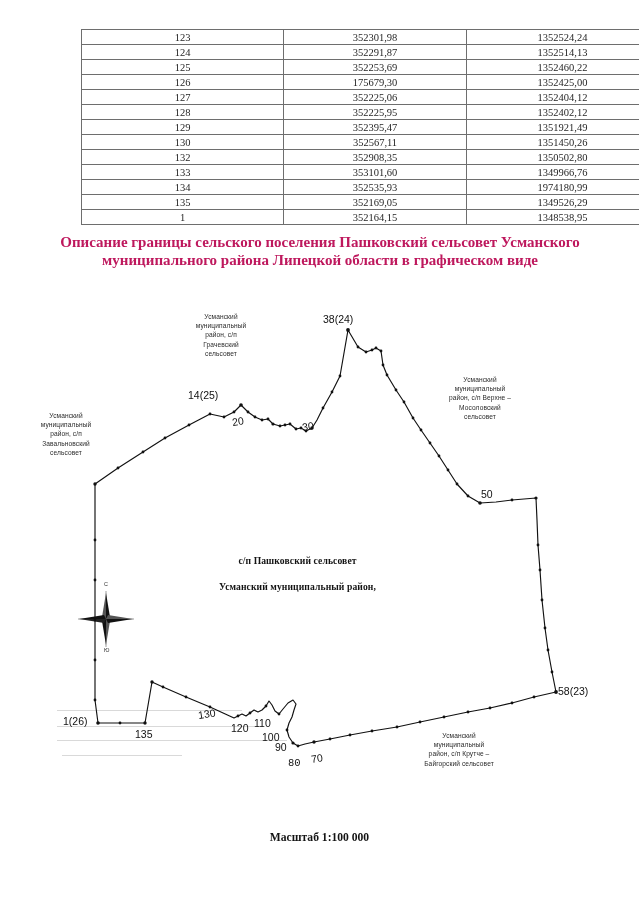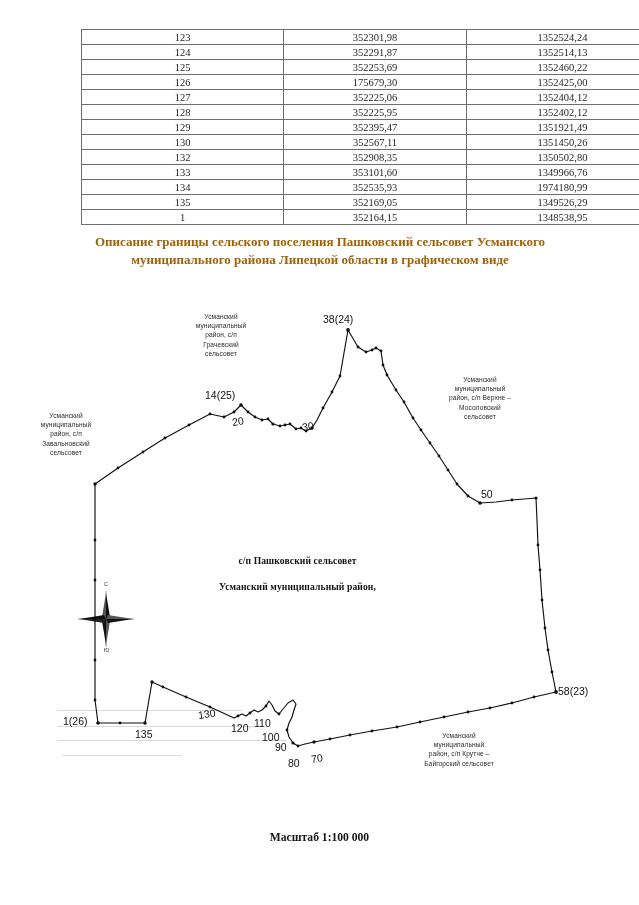--- a/index.html
+++ b/index.html
@@ -44,24 +44,24 @@
   table.coord-table td.c-y    { width: 191px; }
 
   
   #doc-heading {
     position: absolute;
     left: 60px;
     top: 233px;
     width: 520px;
     text-align: center;
     font-weight: bold;
-    font-size: 13px;
+    font-size: 15px;
     line-height: 18px;
     font-family: "Liberation Serif", serif;
-    color: #a16207;
+    color: #be185d;
   }
 
   
   #map-figure {
     position: absolute;
     left: 0;
     top: 285px;
     width: 639px;
     height: 520px;
   }
@@ -358,28 +358,28 @@
   <div class="map-label" style="left:400px; top:446px; width:118px;">Усманский
 муниципальный
 район, с/п Крутче –
 Байгорский сельсовет</div>
 
   <div class="map-label center-label" style="left:175px; top:256px; width:245px;">
     <div>с/п Пашковский сельсовет</div>
     <div>Усманский муниципальный район,</div>
   </div>
 
-  <div class="vertex-label" style="left:188px; top:104px;margin-left:17px;">14(25)</div>
+  <div class="vertex-label" style="left:188px; top:104px;">14(25)</div>
   <div class="vertex-label slant" style="left:233px; top:131px;">20</div>
   <div class="vertex-label slant" style="left:303px; top:136px;">30</div>
   <div class="vertex-label" style="left:323px; top:28px;text-align:center;">38(24)</div>
   <div class="vertex-label" style="left:481px; top:203px;">50</div>
   <div class="vertex-label" style="left:558px; top:400px;">58(23)</div>
   <div class="vertex-label slant" style="left:312px; top:468px;">70</div>
-  <div class="vertex-label" style="left:288px; top:472px;">80</div>
+  <div class="vertex-label" style="left:288px; top:472px;font-family:Liberation Mono, monospace;">80</div>
   <div class="vertex-label" style="left:275px; top:456px;">90</div>
   <div class="vertex-label" style="left:262px; top:446px;">100</div>
   <div class="vertex-label" style="left:254px; top:432px;">110</div>
   <div class="vertex-label" style="left:231px; top:437px;">120</div>
   <div class="vertex-label slant" style="left:199px; top:424px;">130</div>
   <div class="vertex-label" style="left:135px; top:443px;">135</div>
   <div class="vertex-label" style="left:63px; top:430px;">1(26)</div>
 </div>
 
 <div id="scale-caption">Масштаб 1:100 000</div>

